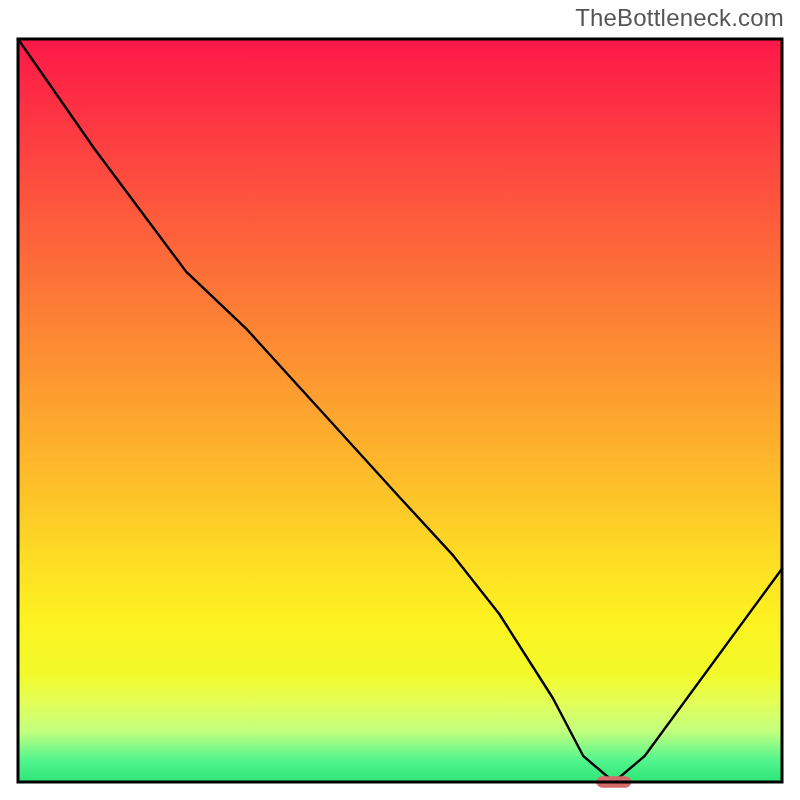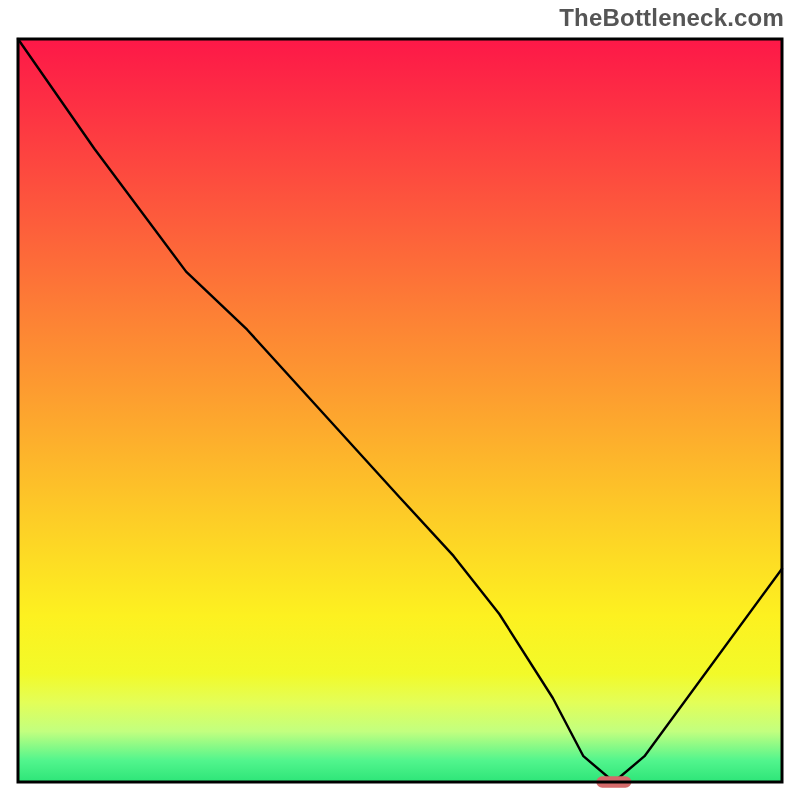--- a/index.html
+++ b/index.html
@@ -13,21 +13,21 @@
   .stage {
     position: relative;
     width: 800px;
     height: 800px;
   }
   .watermark {
     position: absolute;
     top: 4px;
     right: 16px;
     font-size: 24px;
-    font-weight: 700;
+    font-weight: 400;
     color: #555555;
     letter-spacing: 0.2px;
   }
   svg {
     position: absolute;
     top: 0;
     left: 0;
   }
 </style>
 </head>

